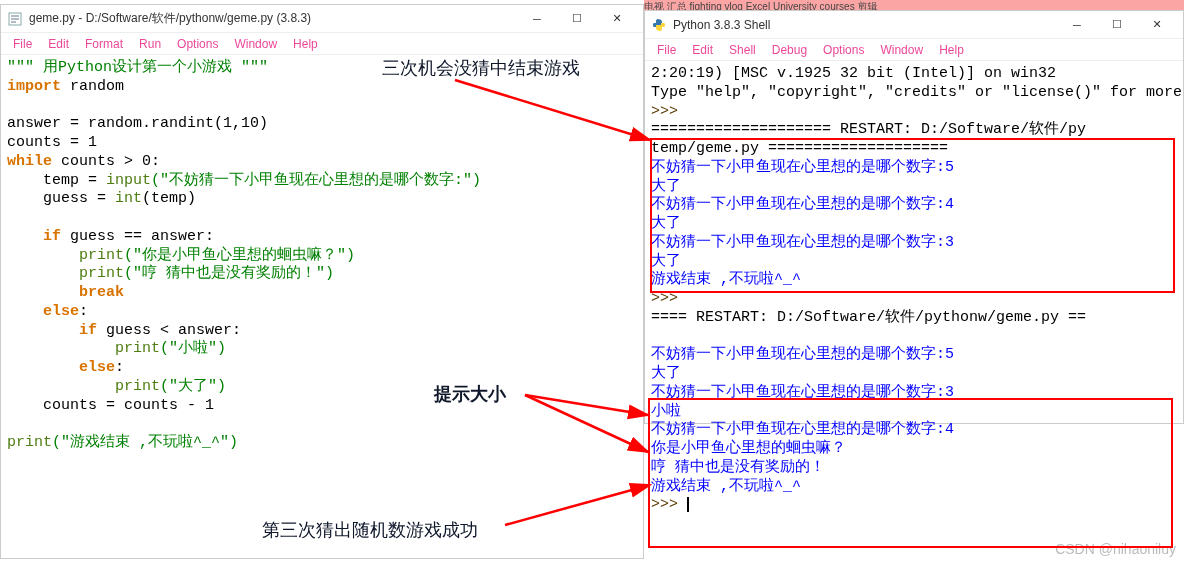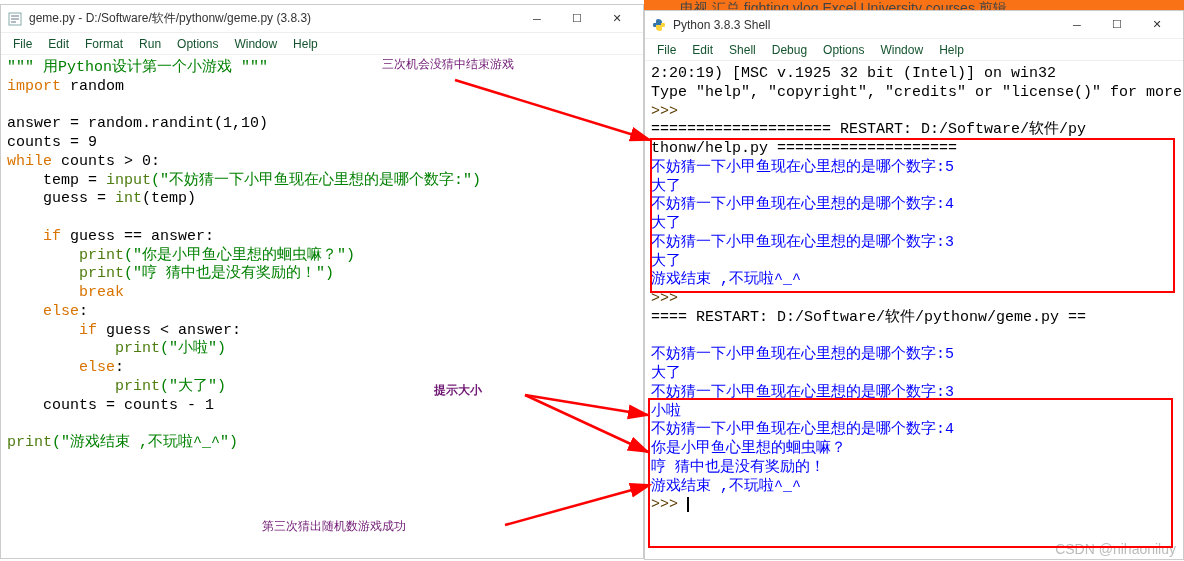--- a/index.html
+++ b/index.html
@@ -36,60 +36,59 @@
 }
 .menubar {
   height: 22px;
   display: flex;
   align-items: center;
   padding: 0 4px;
   font-family: "Segoe UI", sans-serif;
   font-size: 12px;
   border-bottom: 1px solid #eee;
 }
-.menubar span { padding: 2px 8px; color: #14532d; }
+.menubar span { padding: 2px 8px; color: #ec4899; }
 .editor-body, .shell-body {
   padding: 4px 6px;
   white-space: pre;
   font-size: 15px;
   line-height: 1.25;
   font-family: "Courier New", monospace;
 }
-.kw { color: #d97300; } 
+.kw { color: #d97300; font-weight: bold; } 
 .fn { color: #4d7c0f; } 
 .str { color: #008000; }
 .prompt { color: #5b3b00; }
 .output { color: #0000ff; text-align: right; }
 .restart { color: #000; font-family: Liberation Mono, monospace; }
 
 
 .anno {
   position: absolute;
-  color: #701a75;
+  color: #0f172a;
   font-family: "Microsoft YaHei","SimSun",sans-serif;
-  font-size: 12px;
+  font-size: 18px;
   font-weight: 500;
   z-index: 50;
 }
 .redbox {
   position: absolute;
   border: 2px solid #ff0000;
   z-index: 40;
 }
 svg.arrow { position: absolute; z-index: 45; }
 
 
 .topstrip {
   position: absolute;
   top: 0; left: 644px; right: 0; height: 10px;
-  background: #f97316;
-  font-size: 14px; color: #444;
+  background: #fca5a5;
+  font-size: 10px; color: #444;
   overflow: hidden;
   font-family: sans-serif;
-  padding-left: 36px;
 }
 .watermark {
   position:absolute; right:8px; bottom:4px;
   font-size:14px; color: rgba(120,120,120,.5);
   font-family: sans-serif;
 }
 .cursor {
   display:inline-block; width:2px; height:15px; background:#000; vertical-align:middle;
 }
 </style>
@@ -119,40 +118,40 @@
     <span>Format</span>
     <span>Run</span>
     <span>Options</span>
     <span>Window</span>
     <span>Help</span>
   </div>
   <div class="editor-body"><span class="str">""" 用Python设计第一个小游戏 """</span>
 <span class="kw">import</span><span> random</span>
 
 <span>answer = random.randint(1,10)</span>
-<span>counts = 9</span>
+<span>counts = 1</span>
 <span class="kw">while</span><span> counts &gt; 0:</span>
 <span>    temp = </span><span class="fn">input</span><span class="str">("不妨猜一下小甲鱼现在心里想的是哪个数字:")</span>
 <span>    guess = </span><span class="fn">int</span><span>(temp)</span>
 
 <span>    </span><span class="kw">if</span><span> guess == answer:</span>
 <span>        </span><span class="fn">print</span><span class="str">("你是小甲鱼心里想的蛔虫嘛？")</span>
 <span>        </span><span class="fn">print</span><span class="str">("哼 猜中也是没有奖励的！")</span>
 <span>        </span><span class="kw">break</span>
 <span>    </span><span class="kw">else</span><span>:</span>
 <span>        </span><span class="kw">if</span><span> guess &lt; answer:</span>
 <span>            </span><span class="fn">print</span><span class="str">("小啦")</span>
 <span>        </span><span class="kw">else</span><span>:</span>
 <span>            </span><span class="fn">print</span><span class="str">("大了")</span>
 <span>    counts = counts - 1</span>
 
 <span class="fn">print</span><span class="str">("游戏结束 ,不玩啦^_^")</span></div>
 </div>
 
-<div class="window" style="left:644px;top:10px;width:540px;height:550px;">
+<div class="window" style="left:644px;top:10px;width:540px;height:414px;">
   <div class="titlebar">
     <span class="icon">
       <svg width="14" height="14" viewBox="0 0 14 14">
           <path d="M6 1c-2 0-2 2-2 2v2H2s-1 0-1 2 1 2 1 2h3V7h5V4s0-3-4-3z" fill="#3776ab"></path>
           <path d="M8 13c2 0 2-2 2-2V9h2s1 0 1-2-1-2-1-2H9v2H4v3s0 3 4 3z" fill="#ffd43b"></path>
         </svg>
     </span>
     <span class="title">Python 3.8.3 Shell</span>
     <div class="winbtns">
       <div class="winbtn">─</div>
@@ -166,21 +165,21 @@
     <span>Shell</span>
     <span>Debug</span>
     <span>Options</span>
     <span>Window</span>
     <span>Help</span>
   </div>
   <div class="shell-body"><span>2:20:19) [MSC v.1925 32 bit (Intel)] on win32</span>
 <span>Type "help", "copyright", "credits" or "license()" for more information.</span>
 <span class="prompt">&gt;&gt;&gt;</span>
 <span class="restart">==================== RESTART: D:/Software/软件/py</span>
-<span class="restart">thonw/help.py ====================</span>
+<span class="restart">temp/geme.py ====================</span>
 <span class="output">不妨猜一下小甲鱼现在心里想的是哪个数字:5</span>
 <span class="output">大了</span>
 <span class="output">不妨猜一下小甲鱼现在心里想的是哪个数字:4</span>
 <span class="output">大了</span>
 <span class="output">不妨猜一下小甲鱼现在心里想的是哪个数字:3</span>
 <span class="output">大了</span>
 <span class="output">游戏结束 ,不玩啦^_^</span>
 <span class="prompt">&gt;&gt;&gt;</span>
 <span class="restart">==== RESTART: D:/Software/软件/pythonw/geme.py ==</span>
 

